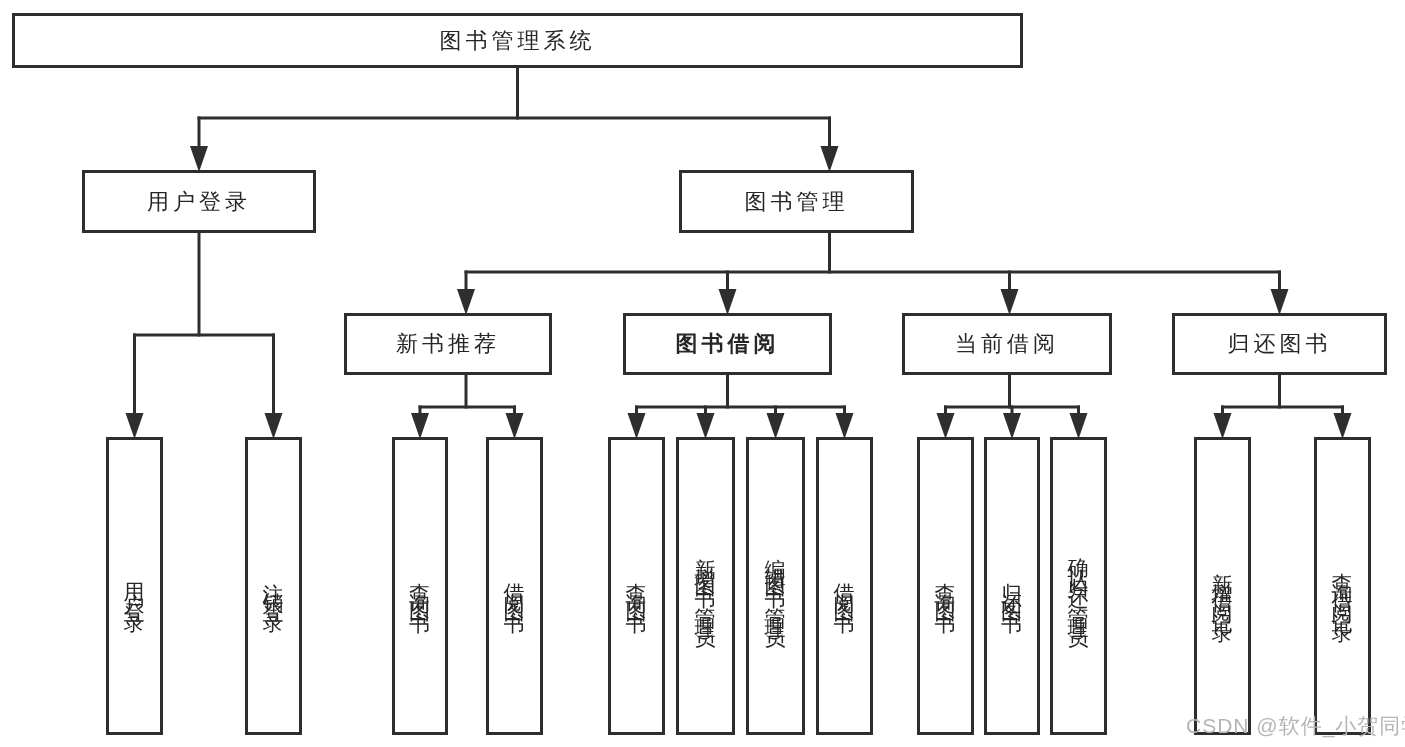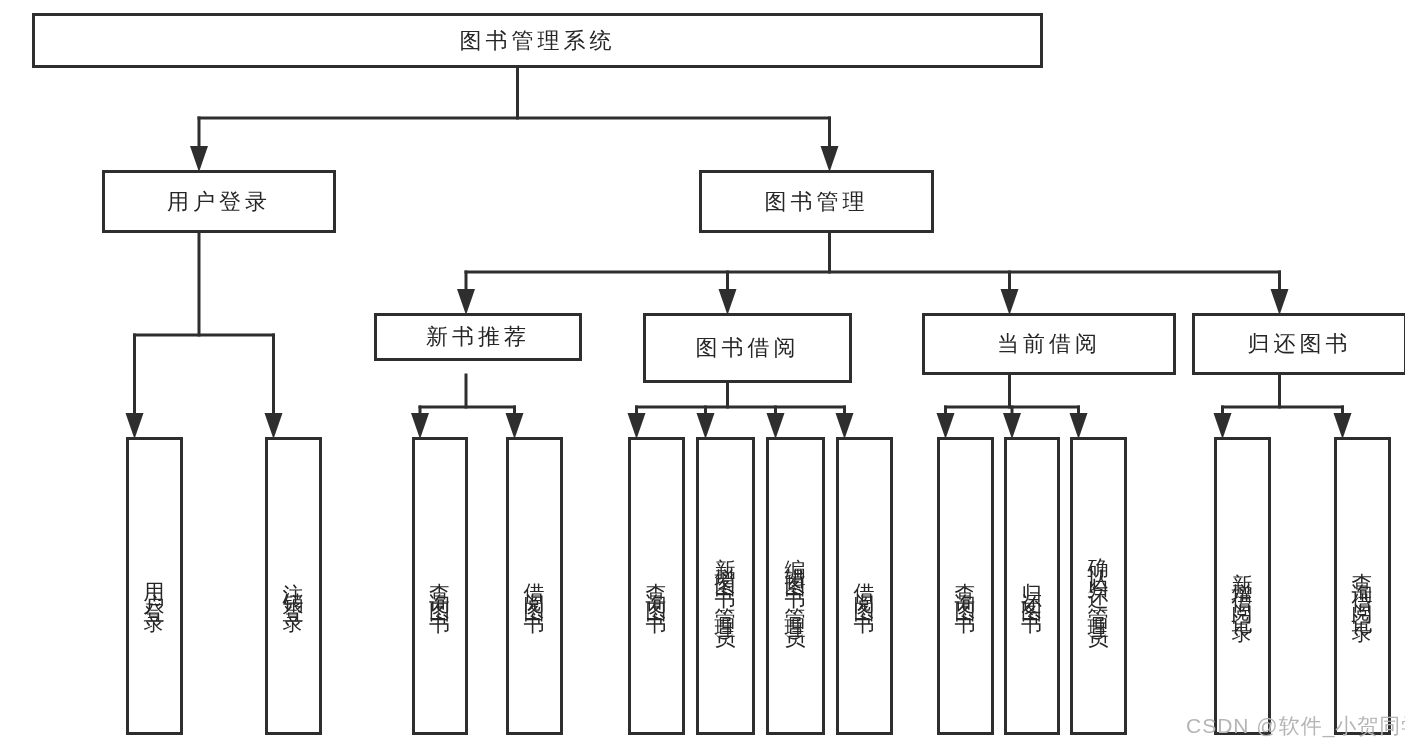--- a/index.html
+++ b/index.html
@@ -24,21 +24,20 @@
   }
   .node {
     position: absolute;
     box-sizing: border-box;
     border: 3px solid var(--line, #2e2e2e);
     background: var(--box-bg, #ffffff);
     display: flex;
     align-items: center;
     justify-content: center;
     color: var(--text, #262626);
-    margin-left: 20px;
   }
   .node.h .label {
     font-size: 22px;
     letter-spacing: 4px;
     white-space: nowrap;
   }
   .node.v .label {
     writing-mode: vertical-rl;
     text-orientation: mixed;
     font-size: 21px;
@@ -117,27 +116,27 @@
   <div id="nodes">
       <div class="node h" style="left: 12px; top: 13px; width: 1011px; height: 55px;">
         <span class="label">图书管理系统</span>
       </div>
       <div class="node h" style="left: 82px; top: 170px; width: 234px; height: 63px;">
         <span class="label">用户登录</span>
       </div>
       <div class="node h" style="left: 679px; top: 170px; width: 235px; height: 63px;">
         <span class="label">图书管理</span>
       </div>
-      <div class="node h" style="left: 354px; top: 313px; width: 208px; height: 48px;">
+      <div class="node h" style="left: 344px; top: 313px; width: 208px; height: 62px;">
         <span class="label">新书推荐</span>
       </div>
-      <div class="node h" style="left: 623px; top: 313px; width: 209px; height: 70px;">
+      <div class="node h" style="left: 623px; top: 313px; width: 209px; height: 62px; font-weight: bold;">
         <span class="label">图书借阅</span>
       </div>
-      <div class="node h" style="left: 902px; top: 313px; width: 254px; height: 62px;">
+      <div class="node h" style="left: 902px; top: 313px; width: 210px; height: 62px;">
         <span class="label">当前借阅</span>
       </div>
       <div class="node h" style="left: 1172px; top: 313px; width: 215px; height: 62px;">
         <span class="label">归还图书</span>
       </div>
       <div class="node v" style="left: 106px; top: 437px; width: 57px; height: 298px;">
         <span class="label">用户登录</span>
       </div>
       <div class="node v" style="left: 245px; top: 437px; width: 57px; height: 298px;">
         <span class="label">注销登录</span>

